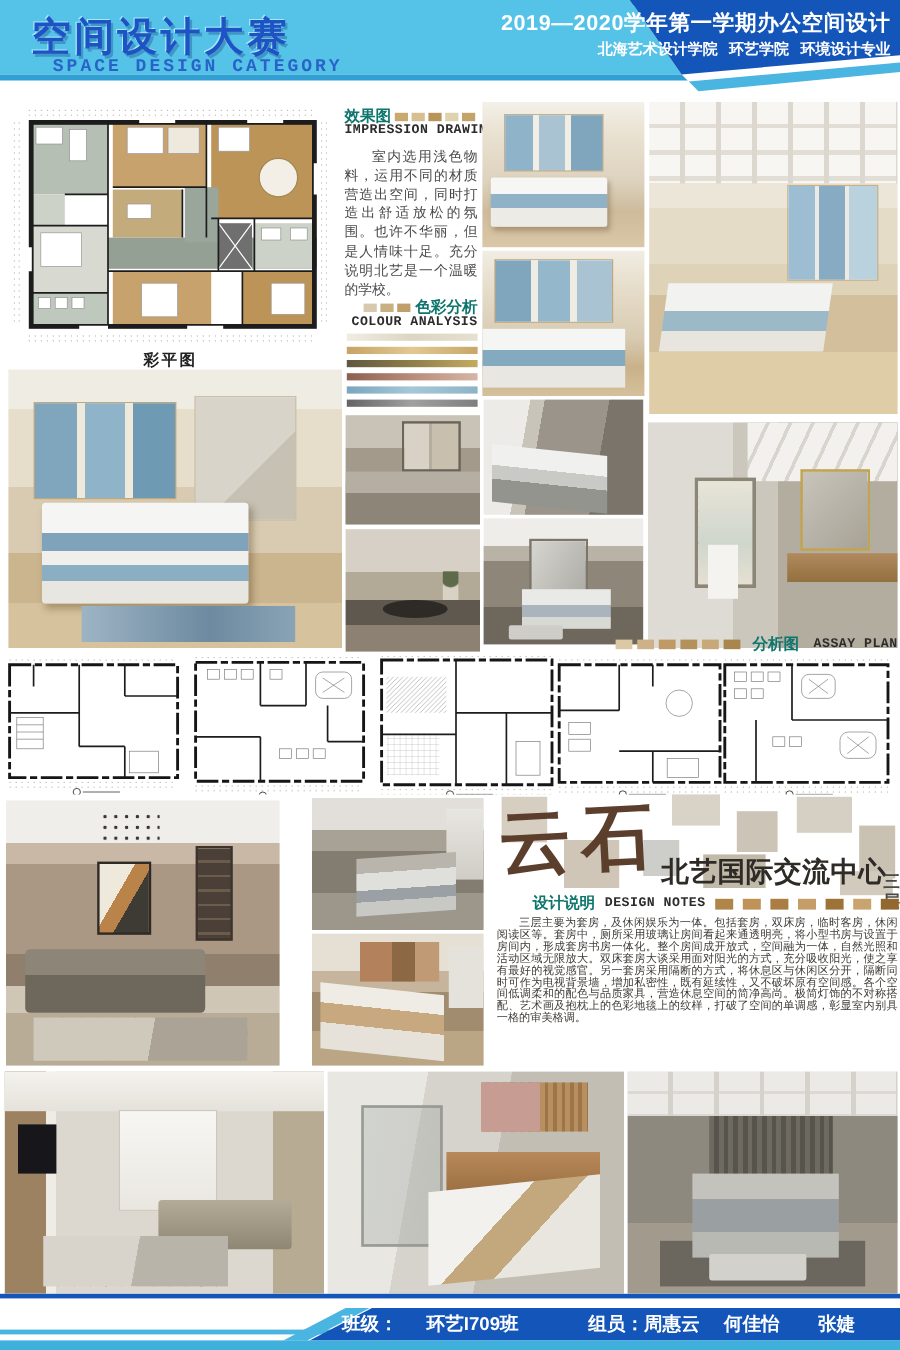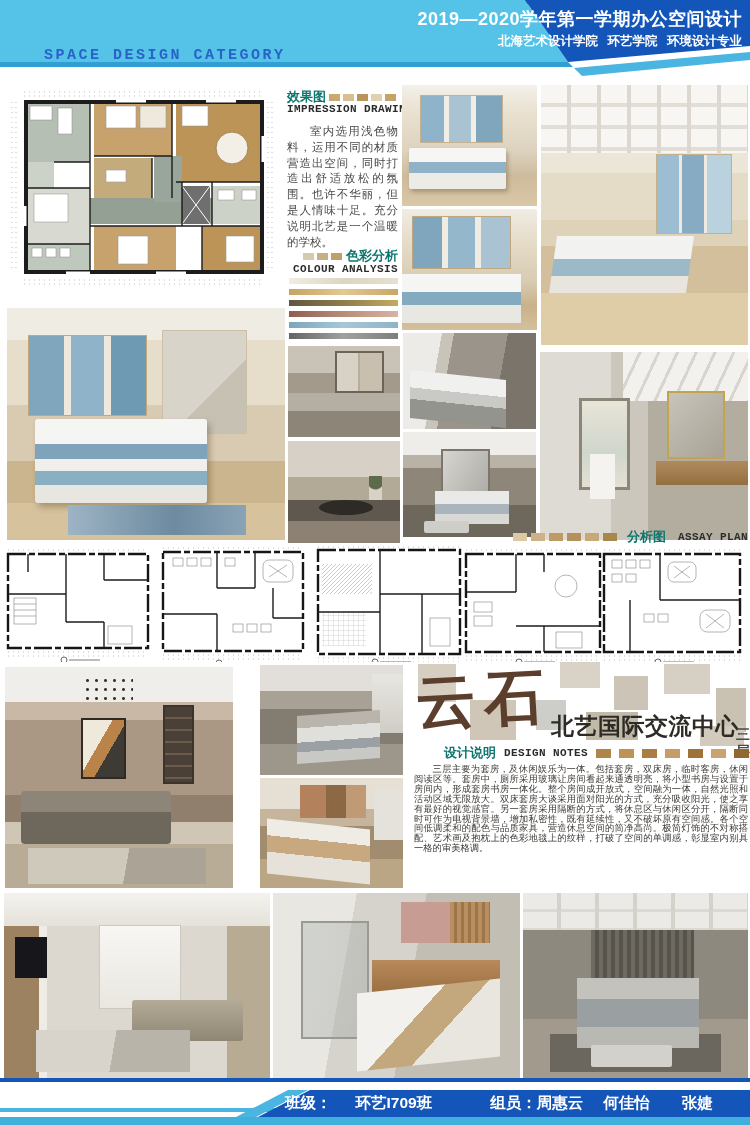--- a/index.html
+++ b/index.html
@@ -125,20 +125,21 @@
 <div id="poster">
 
   <svg class="abs" style="left:0;top:0" width="750" height="80">
     <rect x="0" y="0" width="750" height="4" fill="#1355b8"></rect>
     <polygon points="238,0 268,0 318,20 288,20" fill="#1355b8"></polygon>
     <polygon points="0,0 525,0 568,62 0,62" fill="#55c3e8"></polygon>
     <polygon points="0,62 568,62 573,67 0,67" fill="#2f9fd4"></polygon>
     <polygon points="525,0 750,0 750,46 568,62" fill="#1355b8"></polygon>
     <polygon points="574,68 750,52 750,60 582,76" fill="#49b5e0"></polygon>
   </svg>
+  <div class="abs hdr-title">空间设计大赛</div>
   <div class="abs hdr-sub mono">SPACE DESIGN CATEGORY</div>
   <div class="abs hdr-r1">2019—2020学年第一学期办公空间设计</div>
   <div class="abs hdr-r2">北海艺术设计学院 环艺学院 环境设计专业</div>
 
   <svg class="abs" style="left:6px;top:86px" width="272" height="204" viewBox="0 0 272 204">
     <path class="dim" d="M18 6H258M18 10H258"></path>
     <path class="dim" d="M18 194H258M18 198H258"></path>
     <path class="dim" d="M6 16V186M10 16V186"></path>
     <path class="dim" d="M262 16V186M266 16V186"></path>
     <rect x="20" y="16" width="64" height="60" fill="#b6bfb3"></rect>
@@ -167,20 +168,21 @@
     <rect x="176" y="20" width="26" height="20" fill="#fff" stroke="#999" stroke-width=".6"></rect>
     <circle cx="226" cy="62" r="16" fill="#f3efe6" stroke="#a08850" stroke-width="1"></circle>
     <rect x="112" y="150" width="30" height="28" fill="#fff" stroke="#999" stroke-width=".6"></rect>
     <rect x="220" y="150" width="28" height="26" fill="#fff" stroke="#999" stroke-width=".6"></rect>
     <rect x="212" y="104" width="16" height="10" fill="#fff" stroke="#888" stroke-width=".5"></rect>
     <rect x="236" y="104" width="14" height="10" fill="#fff" stroke="#888" stroke-width=".5"></rect>
     <rect x="20" y="16" width="236" height="170" fill="none" stroke="#1c1c1c" stroke-width="4"></rect>
     <path class="iw" d="M84 16V186M84 76H48M20 102H84M20 158H84M88 70H166M166 16V112M146 72V112M170 96H256M176 96V140M206 96V140M84 140H256M196 140V186" stroke-width="2.2"></path>
     <path d="M110 14H140M200 14H230M18 120V140M258 50V76M60 188H84M150 188H180" stroke="#fff" stroke-width="5"></path>
   </svg>
+  <div class="abs plan-cap">彩平图</div>
 
   <div class="abs row" style="left:287px;top:88px">
     <span class="lbl-cn">效果图</span>
     <span class="sw" style="background:#c9a96e"></span>
     <span class="sw" style="background:#d8bf92"></span>
     <span class="sw" style="background:#b99459"></span>
     <span class="sw" style="background:#e0d2ae"></span>
     <span class="sw" style="background:#c4a36a"></span>
   </div>
   <div class="abs lbl-en mono" style="left:287px;top:103px">IMPRESSION DRAWING</div>

